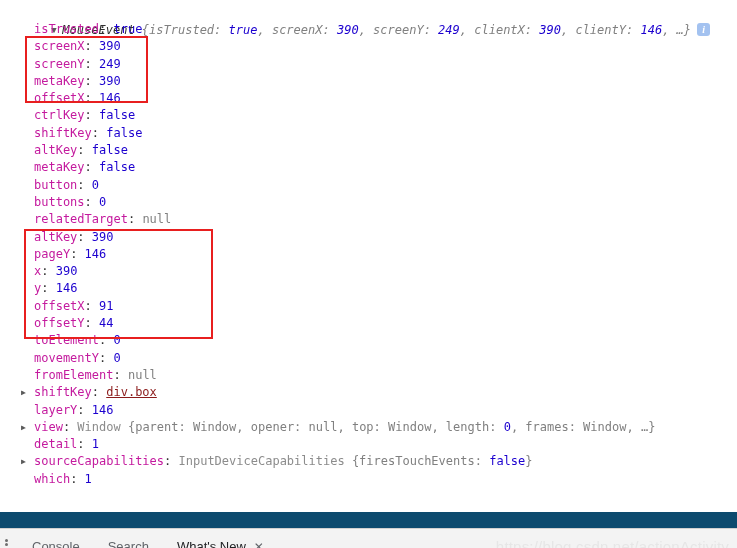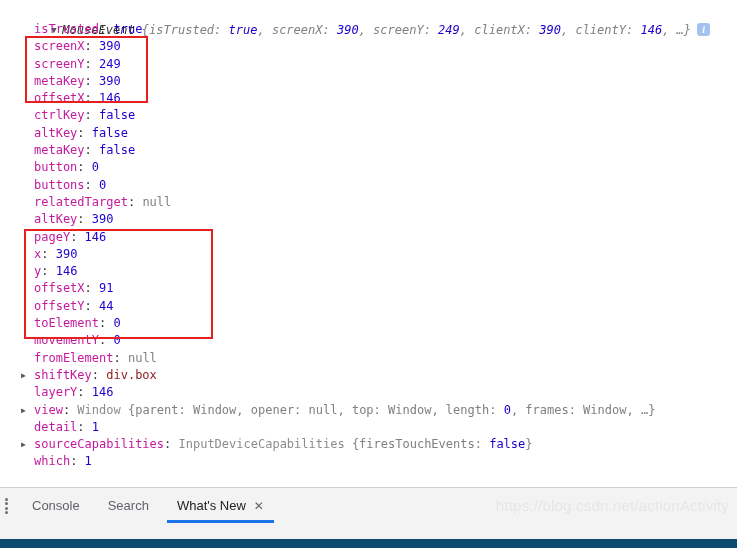--- a/index.html
+++ b/index.html
@@ -74,21 +74,21 @@
     color: #5a5a5a;
     line-height: 17.3px;
   }
 
   
   .tok-prop     { color: #c41a9e; }          
   .tok-num      { color: #1c00cf; }          
   .tok-bool     { color: #1c00cf; }          
   .tok-null     { color: #808080; }          
   .tok-grey     { color: #808080; }
-  .tok-classname{ color: #8b1a1a; }          
+  .tok-classname{ color: #8b1a1a; text-decoration: underline; }          
   .tok-plain    { color: #303030; }
   .tok-objname  { color: #303030; font-style: italic; }
   .tok-preview  { color: #808080; font-style: italic; }
   .tok-preview-num { color: #1c00cf; font-style: italic; }
   .tok-preview-bool{ color: #1c00cf; font-style: italic; }
   .tok-obj-grey { color: #8c8c8c; }
 
   
   .info-badge {
     display: inline-block;
@@ -117,23 +117,23 @@
     pointer-events: none;
     background: transparent;
   }
   #redbox-1 { left: 25px; top: 36px;  width: 123px; height: 67px; }
   #redbox-2 { left: 24px; top: 229px; width: 189px; height: 110px; }
 
   
   .drawer {
     position: absolute;
     left: 0;
-    bottom: 9px;
-    width: 737px;
-    height: 52px;
+    bottom: 0;
+    width: 737px;
+    height: 20px;
     background: #f3f3f3;
     border-top: 1px solid #d0d0d0;
     font-family: "Liberation Sans", sans-serif;
     box-sizing: border-box;
     padding-left: 32px;
   }
 
   .drag-handle {
     position: absolute;
     left: 5px;
@@ -212,20 +212,21 @@
       <span class="tri tri-open"></span><span class="tok-objname">MouseEvent</span><span class="tok-preview"> {</span><span id="header-preview"><span class="tok-preview">isTrusted: </span><span class="tok-preview-bool">true</span><span class="tok-preview">, screenX: </span><span class="tok-preview-num">390</span><span class="tok-preview">, screenY: </span><span class="tok-preview-num">249</span><span class="tok-preview">, clientX: </span><span class="tok-preview-num">390</span><span class="tok-preview">, clientY: </span><span class="tok-preview-num">146</span><span class="tok-preview">, …}</span></span><span class="info-badge">i</span>
     </div>
 
     <div id="prop-rows">
         <div class="log-line indent-1"><span class="tok-prop">isTrusted</span><span class="tok-plain">: </span><span class="tok-bool">true</span></div>
         <div class="log-line indent-1"><span class="tok-prop">screenX</span><span class="tok-plain">: </span><span class="tok-num">390</span></div>
         <div class="log-line indent-1"><span class="tok-prop">screenY</span><span class="tok-plain">: </span><span class="tok-num">249</span></div>
         <div class="log-line indent-1"><span class="tok-prop">metaKey</span><span class="tok-plain">: </span><span class="tok-num">390</span></div>
         <div class="log-line indent-1"><span class="tok-prop">offsetX</span><span class="tok-plain">: </span><span class="tok-num">146</span></div>
         <div class="log-line indent-1"><span class="tok-prop">ctrlKey</span><span class="tok-plain">: </span><span class="tok-bool">false</span></div>
+        <div class="log-line indent-1"><span class="tok-prop">shiftKey</span><span class="tok-plain">: </span><span class="tok-bool">false</span></div>
         <div class="log-line indent-1"><span class="tok-prop">altKey</span><span class="tok-plain">: </span><span class="tok-bool">false</span></div>
         <div class="log-line indent-1"><span class="tok-prop">metaKey</span><span class="tok-plain">: </span><span class="tok-bool">false</span></div>
         <div class="log-line indent-1"><span class="tok-prop">button</span><span class="tok-plain">: </span><span class="tok-num">0</span></div>
         <div class="log-line indent-1"><span class="tok-prop">buttons</span><span class="tok-plain">: </span><span class="tok-num">0</span></div>
         <div class="log-line indent-1"><span class="tok-prop">relatedTarget</span><span class="tok-plain">: </span><span class="tok-null">null</span></div>
         <div class="log-line indent-1"><span class="tok-prop">altKey</span><span class="tok-plain">: </span><span class="tok-num">390</span></div>
         <div class="log-line indent-1"><span class="tok-prop">pageY</span><span class="tok-plain">: </span><span class="tok-num">146</span></div>
         <div class="log-line indent-1"><span class="tok-prop">x</span><span class="tok-plain">: </span><span class="tok-num">390</span></div>
         <div class="log-line indent-1"><span class="tok-prop">y</span><span class="tok-plain">: </span><span class="tok-num">146</span></div>
         <div class="log-line indent-1"><span class="tok-prop">offsetX</span><span class="tok-plain">: </span><span class="tok-num">91</span></div>

